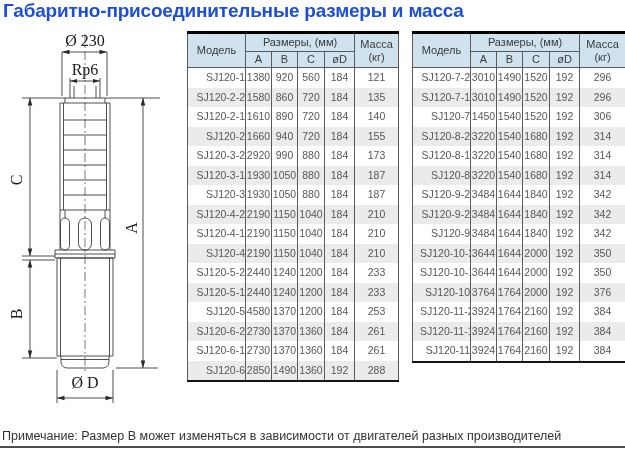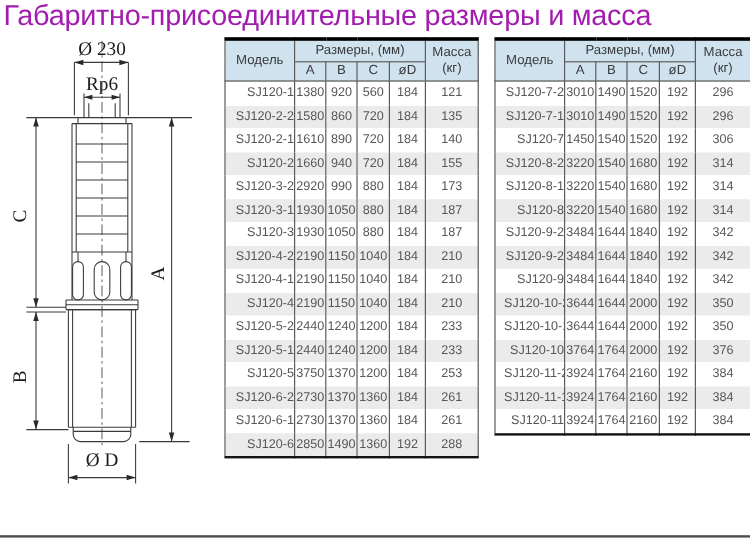--- a/index.html
+++ b/index.html
@@ -1,19 +1,19 @@
 <!DOCTYPE html>
 <html><head>
 <meta charset="utf-8">
 <style>
   html,body{margin:0;padding:0;background:#fff}
   .page{position:relative;width:625px;height:450px;background:#ffffff;
         font-family:"Liberation Sans",sans-serif;overflow:hidden}
-  .title{position:absolute;left:3px;top:0px;font-size:24px;font-weight:400;
-         color:#a21caf;letter-spacing:-0.2px;white-space:nowrap}
+  .title{position:absolute;left:3px;top:0px;font-size:19px;font-weight:700;
+         color:#1d4ed8;letter-spacing:-0.2px;white-space:nowrap}
   .drawing{position:absolute;left:0;top:28px}
   .dim-table{position:absolute;top:31px;border-collapse:collapse;table-layout:fixed;
              border-top:3px solid #000;border-bottom:2px solid #141414;background:#fff}
   .dim-table.left-t{left:187px;width:211px}
   .dim-table.right-t{left:412px;width:213px}
   .dim-table th{background:#cfe2ee;color:#3a3a3c;font-weight:400;font-size:11px;
                 border:1px solid #5a5a5a;padding:0;text-align:center;line-height:1.1}
   .dim-table thead tr.h1{height:19px}
   .dim-table thead tr.h2{height:16px}
   .dim-table td{font-size:10.5px;color:#57575a;padding:0;height:19.5px;
@@ -242,21 +242,21 @@
         <tr class="stripe">
           <td class="model">SJ120-5-1</td>
           <td class="num">2440</td>
           <td class="num">1240</td>
           <td class="num">1200</td>
           <td class="num">184</td>
           <td class="num">233</td>
         </tr>
         <tr>
           <td class="model">SJ120-5</td>
-          <td class="num">3750</td>
+          <td class="num">4580</td>
           <td class="num">1370</td>
           <td class="num">1200</td>
           <td class="num">184</td>
           <td class="num">253</td>
         </tr>
         <tr class="stripe">
           <td class="model">SJ120-6-2</td>
           <td class="num">2730</td>
           <td class="num">1370</td>
           <td class="num">1360</td>
@@ -424,15 +424,16 @@
           <td class="model">SJ120-11</td>
           <td class="num">3924</td>
           <td class="num">1764</td>
           <td class="num">2160</td>
           <td class="num">192</td>
           <td class="num">384</td>
         </tr>
       </tbody>
   </table>
 
+  <div class="note">Примечание: Размер В может изменяться в зависимости от двигателей разных производителей</div>
   <div class="bottom-rule"></div>
 
 </div>
 
 </body></html>

